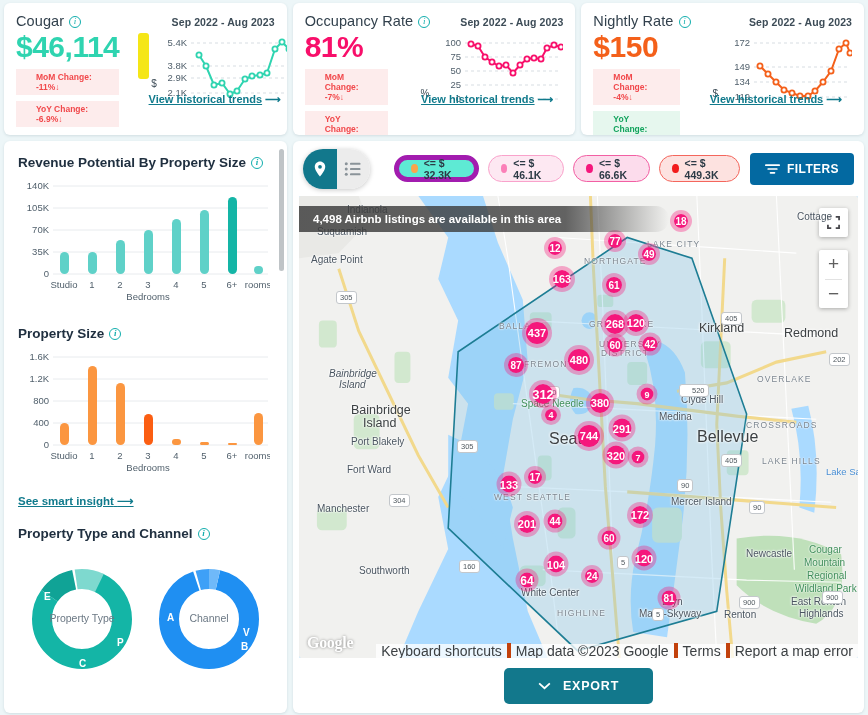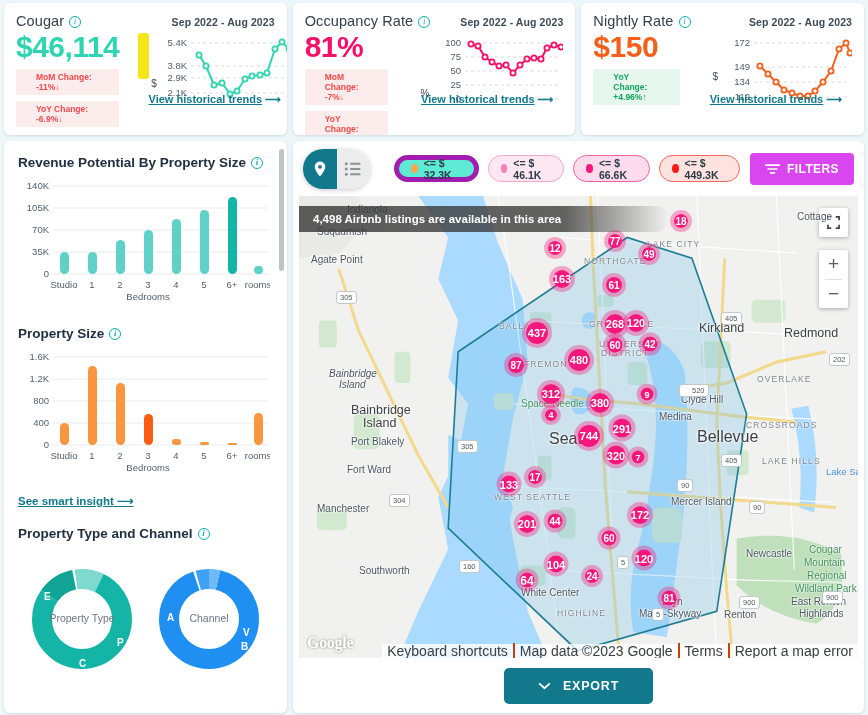--- a/index.html
+++ b/index.html
@@ -93,21 +93,21 @@
   .vt-btn.active { background: #12788c; }
   .vt-btn.idle { background: #ececec; }
   .pills { display: flex; gap: 9px; margin-left: 14px; }
   .pill {
     display: flex; align-items: center; gap: 6px; height: 27px; padding: 0 12px;
     border-radius: 14px; font-size: 10.5px; font-weight: bold; color: #2c3a45; cursor: pointer;
   }
   .pill .dot { width: 9px; height: 9px; border-radius: 50%; }
   .filters-btn {
     margin-left: auto; display: flex; align-items: center; gap: 7px;
-    background: #d946ef; color: #fff; font-size: 12px; font-weight: bold;
+    background: #0369a1; color: #fff; font-size: 12px; font-weight: bold;
     letter-spacing: .4px; padding: 9px 15px; border-radius: 4px; cursor: pointer;
   }
   .map-area { position: absolute; left: 6px; right: 6px; top: 55px; bottom: 55px; overflow: hidden; border-radius: 2px; background: #aadaff; }
   .map-banner {
     position: absolute; left: 0; top: 10px; height: 26px; display: flex; align-items: center;
     padding: 0 18px 0 14px; color: #fff; font-size: 11.5px; font-weight: bold;
     background: linear-gradient(to right, rgba(58,58,58,.82), rgba(58,58,58,.78) 72%, rgba(58,58,58,0));
     border-radius: 0 13px 13px 0; width: 370px; z-index: 30;
   }
   .marker {
@@ -128,21 +128,21 @@
   .ctrl-zoom .sep { height: 1px; width: 17px; background: #e2e2e2; padding: 0; }
   .google-logo {
     position: absolute; left: 8px; bottom: 6px; font-family: "Liberation Serif", serif;
     font-size: 16px; font-weight: bold; color: #fff; text-shadow: 0 0 3px rgba(0,0,0,.45);
     letter-spacing: -.3px; z-index: 25;
   }
   .map-attrib {
     position: absolute; right: 0; bottom: 0; height: 14px; display: flex; align-items: center;
     gap: 0; background: rgba(255,255,255,.78); font-size: 14px; color: #3c4043; z-index: 25;
   }
-  .map-attrib span { padding: 0 5px; border-left: 2px solid #c2410c; white-space: nowrap; }
+  .map-attrib span { padding: 0 5px; border-left: 4px solid #c2410c; white-space: nowrap; }
   .map-attrib span:first-child { border-left: none; }
   .export-wrap { position: absolute; left: 0; right: 0; bottom: 0; height: 55px; display: flex; align-items: center; justify-content: center; }
   .export-btn {
     display: flex; align-items: center; gap: 12px; background: #12788c; color: #fff;
     font-size: 12.5px; font-weight: bold; letter-spacing: .8px;
     padding: 11px 34px; border-radius: 5px; cursor: pointer;
   }
   .maplabel { position: absolute; z-index: 10; white-space: nowrap; pointer-events: none; }
   .lbl-city { font-size: 10px; color: #4a5560; text-shadow: 0 0 2px #fff, 0 0 2px #fff, 0 0 3px #fff; }
   .lbl-big { font-size: 16px; color: #3c4043; text-shadow: 0 0 3px #fff, 0 0 3px #fff; }
@@ -270,20 +270,21 @@
     <div class="kpi-card">
       <div class="kpi-top">
         <div class="kpi-title">
           <span>Nightly Rate</span><span class="info-i">i</span>
         </div>
         <div class="kpi-range">Sep 2022 - Aug 2023</div>
       </div>
       <div class="kpi-body">
         <div class="kpi-left">
           <div class="kpi-value rate">$150</div>
+          <div class="chip-row"><span class="chip down">MoM Change: -4%↓</span></div>
           <div class="chip-row"><span class="chip up">YoY Change: +4.96%↑</span></div>
         </div>
         <div class="kpi-right">
           <div class="axis-unit">$</div>
           <div class="spark-wrap">
             <svg class="spark-svg" width="130" height="80" viewBox="0 0 130 80">
               <g stroke="#d7dde2" stroke-width="1" stroke-dasharray="3,3">
                 <line x1="32" y1="10" x2="128" y2="10"></line>
                   <line x1="32" y1="34" x2="128" y2="34"></line>
                 <line x1="32" y1="49" x2="128" y2="49"></line>
@@ -619,21 +620,21 @@
             <div class="marker" style="left: 350px; top: 58px; width: 22px; height: 22px; font-size: 10px;">49</div>
             <div class="marker" style="left: 263px; top: 83px; width: 26px; height: 26px; font-size: 11px;">163</div>
             <div class="marker" style="left: 315px; top: 89px; width: 24px; height: 24px; font-size: 10px;">61</div>
             <div class="marker" style="left: 238px; top: 137px; width: 30px; height: 30px; font-size: 11px;">437</div>
             <div class="marker" style="left: 316px; top: 128px; width: 28px; height: 28px; font-size: 11px;">268</div>
             <div class="marker" style="left: 337px; top: 127px; width: 26px; height: 26px; font-size: 11px;">120</div>
             <div class="marker" style="left: 316px; top: 149px; width: 23px; height: 23px; font-size: 10px;">60</div>
             <div class="marker" style="left: 351px; top: 148px; width: 23px; height: 23px; font-size: 10px;">42</div>
             <div class="marker" style="left: 217px; top: 169px; width: 24px; height: 24px; font-size: 10px;">87</div>
             <div class="marker" style="left: 280px; top: 164px; width: 30px; height: 30px; font-size: 11px;">480</div>
-            <div class="marker" style="left: 252px; top: 198px; width: 28px; height: 28px; font-size: 11px;">312</div>
+            <div class="marker" style="left: 244px; top: 198px; width: 28px; height: 28px; font-size: 13px;">312</div>
             <div class="marker" style="left: 301px; top: 207px; width: 28px; height: 28px; font-size: 11px;">380</div>
             <div class="marker" style="left: 348px; top: 198px; width: 21px; height: 21px; font-size: 9px;">9</div>
             <div class="marker" style="left: 252px; top: 219px; width: 20px; height: 20px; font-size: 9px;">4</div>
             <div class="marker" style="left: 290px; top: 240px; width: 30px; height: 30px; font-size: 11px;">744</div>
             <div class="marker" style="left: 323px; top: 232px; width: 27px; height: 27px; font-size: 11px;">291</div>
             <div class="marker" style="left: 339px; top: 261px; width: 21px; height: 21px; font-size: 9px;">7</div>
             <div class="marker" style="left: 317px; top: 259px; width: 27px; height: 27px; font-size: 11px;">320</div>
             <div class="marker" style="left: 210px; top: 288px; width: 25px; height: 25px; font-size: 11px;">133</div>
             <div class="marker" style="left: 236px; top: 281px; width: 22px; height: 22px; font-size: 10px;">17</div>
             <div class="marker" style="left: 341px; top: 319px; width: 26px; height: 26px; font-size: 11px;">172</div>

